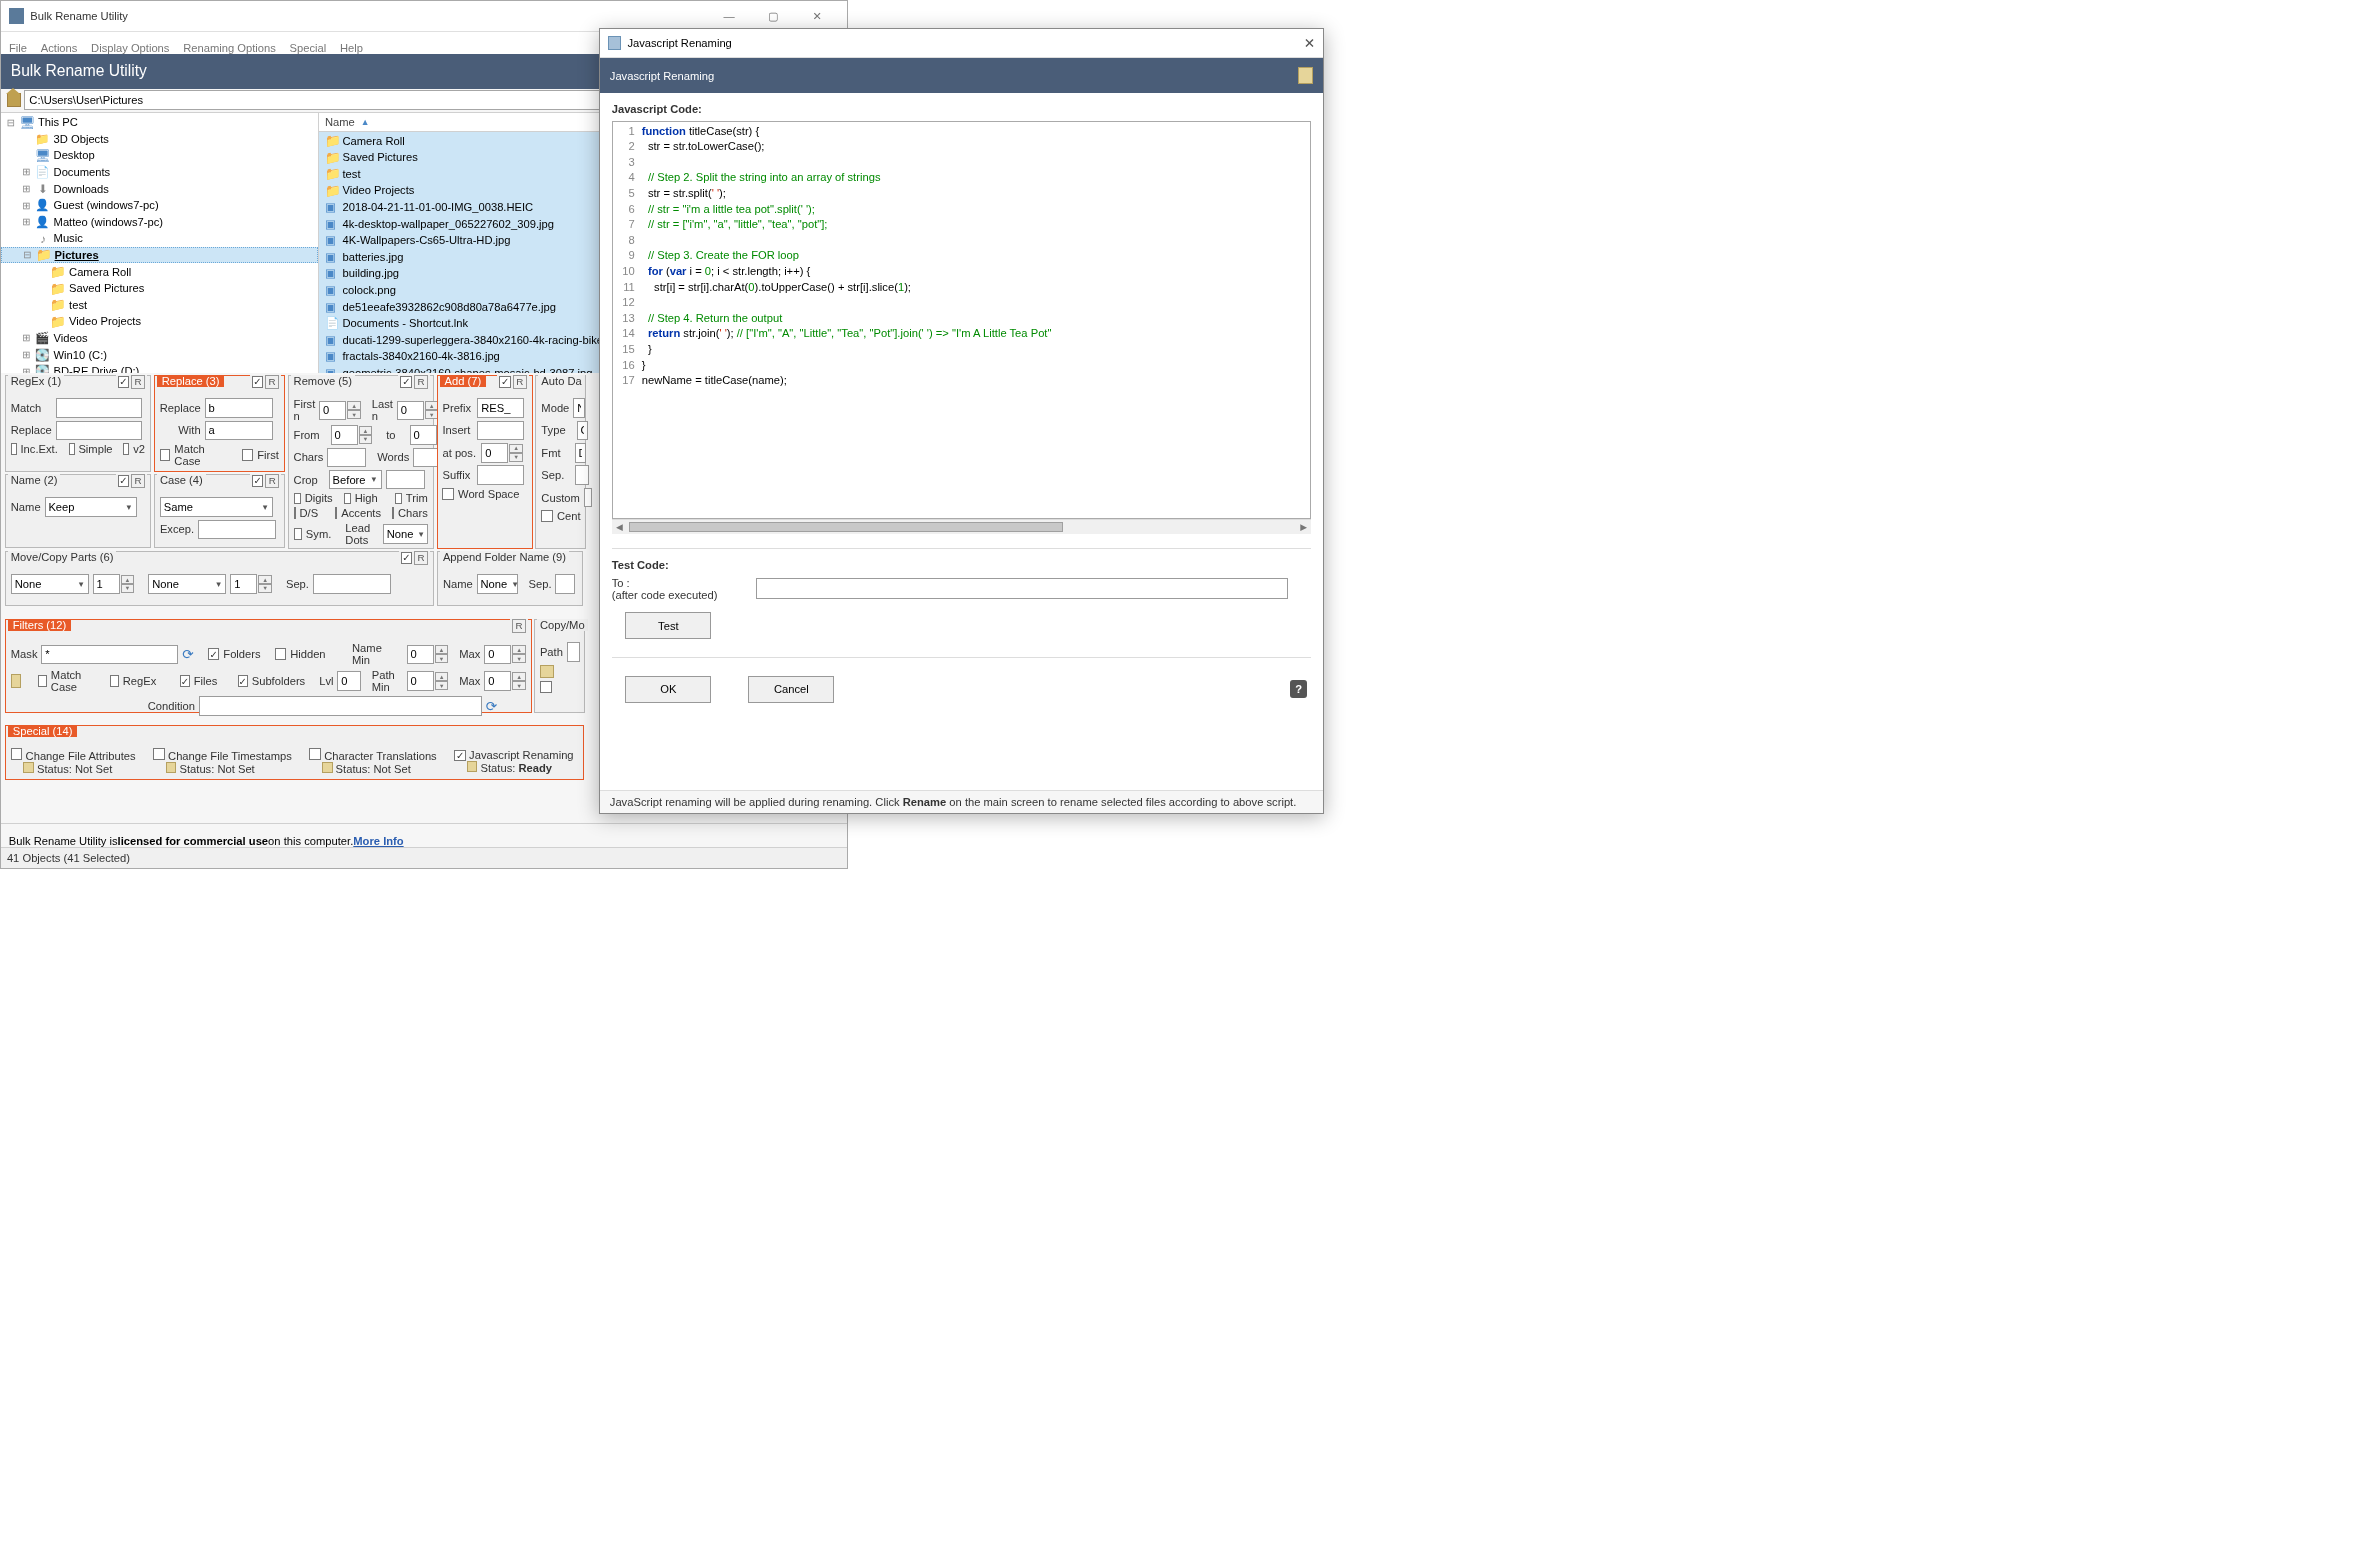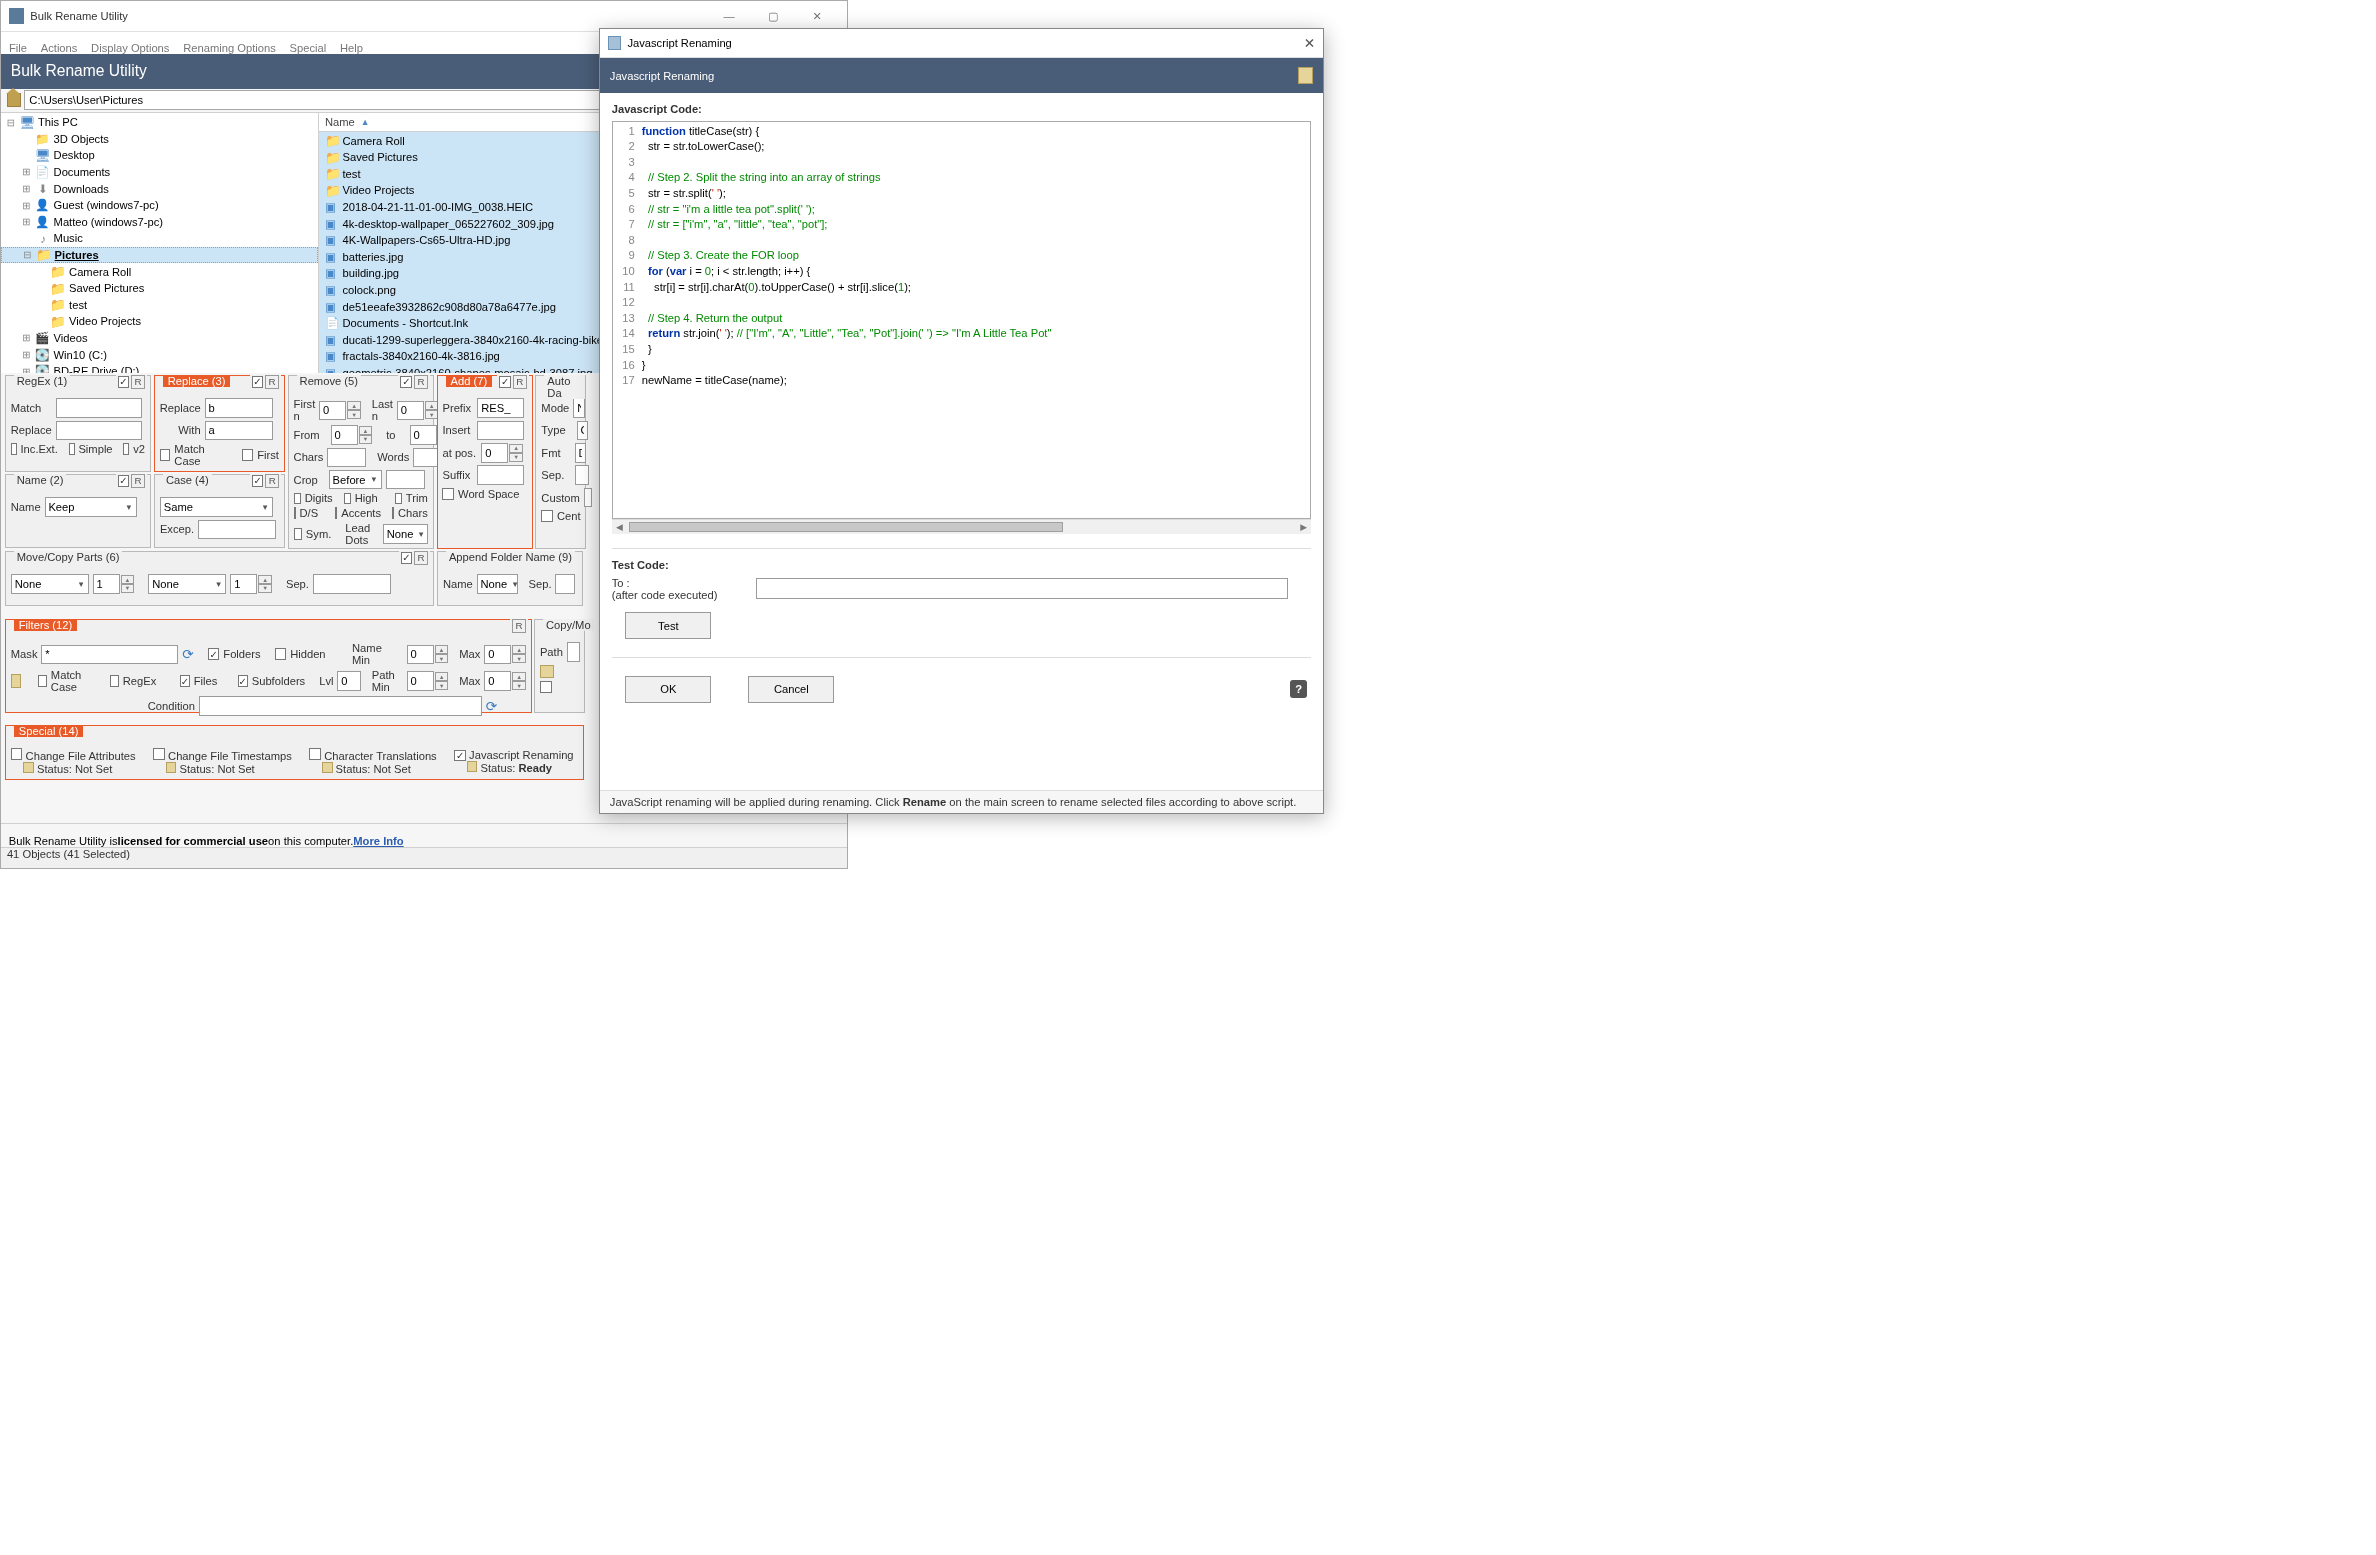--- a/index.html
+++ b/index.html
@@ -30,39 +30,39 @@
 .list-row { display:flex; align-items:center; padding:0 5.9px; height:16.6px; background:#cce5f6; white-space:nowrap; }
 .list-row .icon { width:17.6px; }
 .folder-icon { color:#f2c45a; font-size:12.7px; }
 .img-icon { color:#4a88c7; font-size:11.7px; }
 .gen-icon { color:#888; font-size:11.7px; }
 .pc-icon { color:#4a88c7; font-size:12.7px; }
 .drive-icon { color:#888; font-size:11.7px; }
 
 .panel-area { padding:2px 3.9px; display:flex; flex-wrap:wrap; gap:2.9px; position:relative; }
 .group { border:1px solid #b9b9b9; background:#f0f0f0; position:relative; padding:19.5px 4.9px 4.9px 4.9px; }
-.group .legend { position:absolute; top:-1px; left:8px; background:#f0f0f0; padding:0 2.9px; font-size:11.2px; color:#333; }
+.group .legend { position:absolute; top:-1px; left:2px; background:#f0f0f0; padding:0 2.9px; font-size:11.2px; color:#333; }
 .group .legend.orange { background:#e85a28; color:#fff; padding:0 4.9px; }
 .group .hdr-ctrls { position:absolute; top:-1px; right:2.9px; display:flex; align-items:center; gap:2px; background:#f0f0f0; padding:0 2px; }
 .chk { width:11.7px; height:11.7px; border:1px solid #777; background:#fff; display:inline-flex; align-items:center; justify-content:center; font-size:9.8px; color:#333; }
 .chk.on::after { content:"✓"; }
 .rbtn { width:13.7px; height:13.7px; border:1px solid #999; background:#f0f0f0; font-size:9.8px; display:inline-flex; align-items:center; justify-content:center; color:#555; }
 .row { display:flex; align-items:center; gap:3.9px; margin:2.9px 0; }
 .lbl { color:#333; }
 .input { background:#fff; border:1px solid #9b9b9b; height:19.5px; padding:0 2.9px; }
 .sel { background:#fff; border:1px solid #9b9b9b; height:19.5px; padding:0 2.9px; display:inline-flex; align-items:center; justify-content:space-between; }
 .sel::after { content:"▼"; font-size:7.8px; color:#555; margin-left:3.9px; }
 .spin { display:inline-flex; align-items:center; }
 .spin .input { width:27px; }
 .spin .arrows { display:flex; flex-direction:column; margin-left:1px; }
 .spin .arrows span { width:13.7px; height:8.8px; border:1px solid #9b9b9b; background:#f0f0f0; font-size:5.9px; display:flex; align-items:center; justify-content:center; color:#777; }
 
 .footer-msg { height:23.4px; border-top:1px solid #d0d0d0; padding:0 7.8px; display:flex; align-items:flex-end; background:#f6f6f6; }
 .footer-msg a { color:#2a5db0; text-decoration:underline; font-weight:bold; }
-.statusbar { height:21.5px; border-top:1px solid #d0d0d0; padding:0 5.9px; display:flex; align-items:flex-start; background:#f0f0f0; color:#333; }
+.statusbar { height:21.5px; border-top:1px solid #d0d0d0; padding:0 5.9px; display:flex; align-items:center; background:#f0f0f0; color:#333; }
 
 .js-dialog { position:absolute; left:599px; top:28px; width:725px; height:786px; border:1px solid #888; background:#fff; display:flex; flex-direction:column; box-shadow:0 3.9px 19.5px rgba(0,0,0,.3); }
 .js-titlebar { height:29px; display:flex; align-items:center; padding:0 7.8px; border-bottom:1px solid #ddd; }
 .js-titlebar .ticon { width:13.7px; height:13.7px; background:#a6c0d8; border:1px solid #6a92b5; margin-right:5.9px; }
 .js-banner { height:35px; background:#4a5d78; color:#fff; display:flex; align-items:center; padding:0 9.8px; font-size:13.7px; justify-content:space-between; }
 .js-banner .scroll-icon { width:15.6px; height:17.6px; background:#e6d59a; border:1px solid #b5a060; }
 .js-body { padding:9.8px 11.7px; flex:1; display:flex; flex-direction:column; }
 .js-label { font-weight:bold; margin-bottom:5.9px; color:#333; }
 .code-editor { border:1px solid #aaa; background:#fff; height:398px; overflow:auto; font-family:SFMono-Regular,Consolas,"Liberation Mono",Menlo,monospace; font-size:12.2px; line-height:15.6px; display:flex; }
 .gutter { width:27px; text-align:right; padding:2px 4.9px 2px 0; color:#888; background:#fff; user-select:none; }

